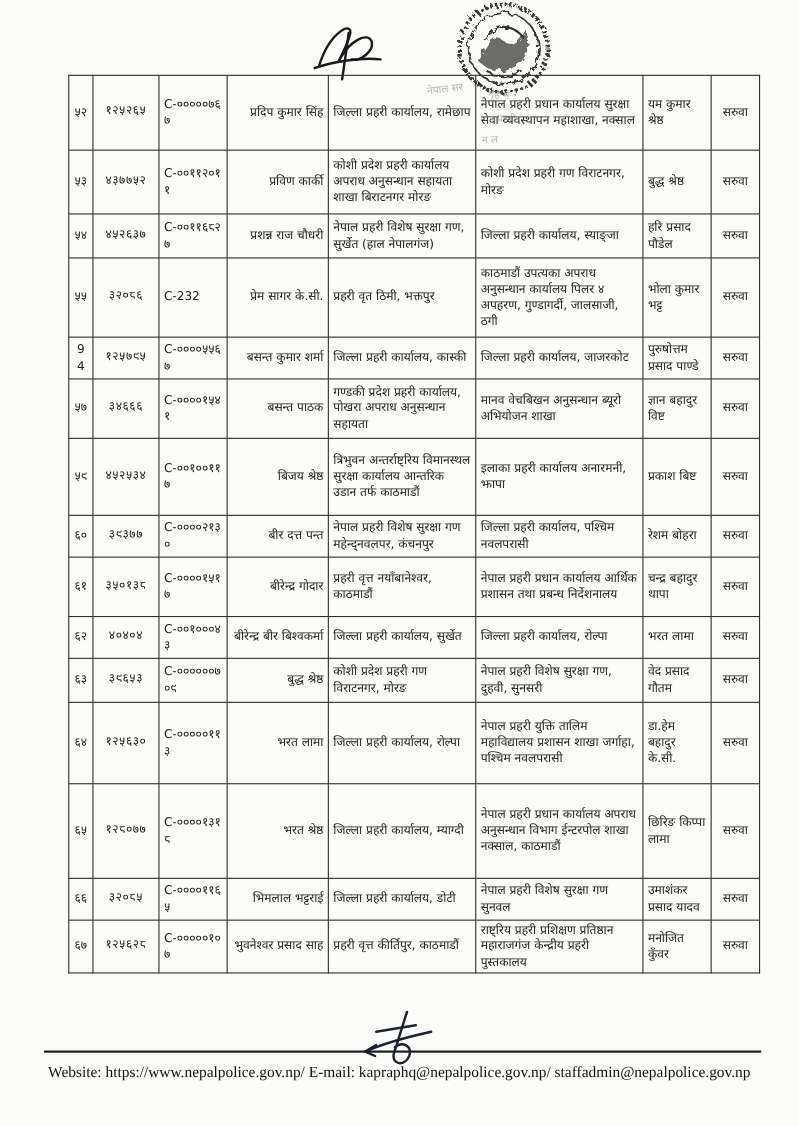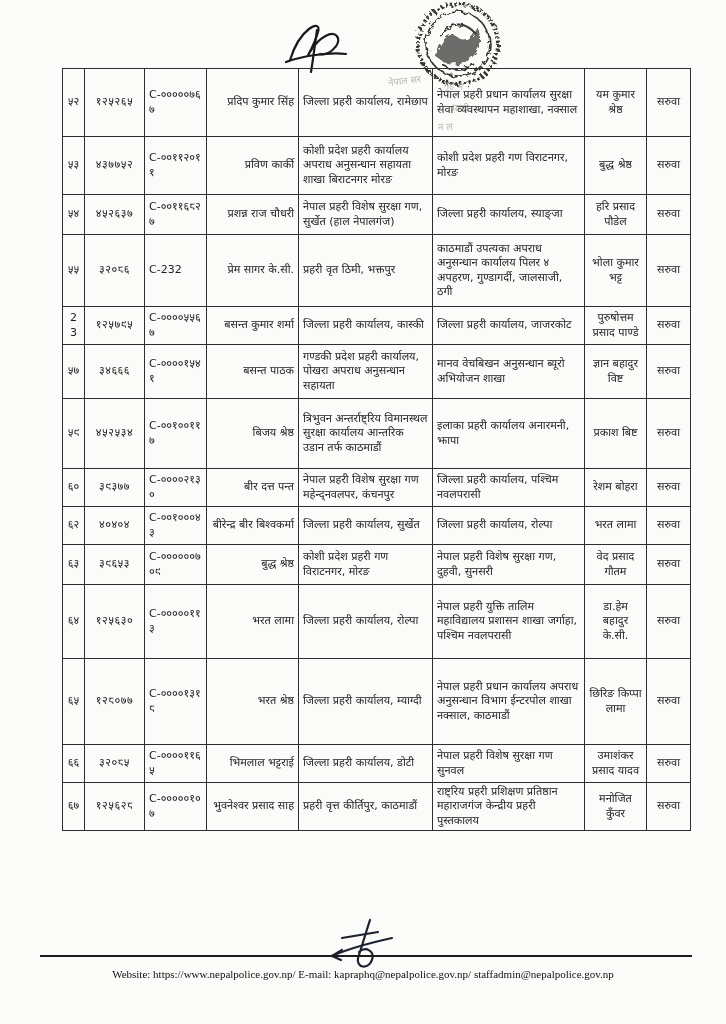--- a/index.html
+++ b/index.html
@@ -27,21 +27,21 @@
     vertical-align:middle;
     word-wrap:break-word;
     color:#1c1c1c;
   }
   table.roster{border:1.5px solid #262626;}
   td.c-sn{text-align:center;}
   td.c-num{text-align:center;letter-spacing:.5px;font-family:Liberation Mono, monospace;}
   td.c-cno{text-align:left;font-size:10.5px;}
   td.c-name{text-align:right;}
   td.c-from,td.c-to{text-align:left;}
-  td.c-rec{text-align:center;margin-left:23px;}
+  td.c-rec{text-align:left;margin-left:23px;}
   td.c-status{text-align:center;}
 
   
   .seal{
     position:absolute;left:412px;top:-2px;width:92px;height:98px;
     opacity:.9;pointer-events:none;
   }
   .stamp-fragment{
     position:absolute;color:#7a7f74;opacity:.55;
     font-size:9.5px;pointer-events:none;white-space:nowrap;
@@ -55,21 +55,21 @@
   .signature-bottom{position:absolute;left:326px;top:916px;width:72px;height:60px;pointer-events:none;}
 
   .footer-rule{
     position:absolute;left:40px;top:955px;width:652px;height:0;
     border-top:2px solid #1d1d1d;
   }
   .footer-text{
     position:absolute;left:0;top:968px;width:726px;
     text-align:center;
     font-family:"Liberation Serif","DejaVu Serif",serif;
-    font-size:11px;color:#101010;
+    font-size:14px;color:#101010;
   }
 </style>
 </head>
 <body>
 
 <div class="sheet">
 
   <svg class="signature-top" viewBox="0 0 66 62">
     <g fill="none" stroke="#1a1a1a" stroke-width="2.2" stroke-linecap="round">
       <path d="M6,44 C16,12 38,2 34,16 C30,30 20,46 26,36 C34,22 50,12 54,22 C56,30 44,40 36,38"></path>
@@ -143,21 +143,21 @@
         <td class="c-sn">५५</td>
         <td class="c-num">३२०८६</td>
         <td class="c-cno">C-232</td>
         <td class="c-name">प्रेम सागर के.सी.</td>
         <td class="c-from">प्रहरी वृत ठिमी, भक्तपुर</td>
         <td class="c-to">काठमाडौं उपत्यका अपराध अनुसन्धान कार्यालय पिलर ४ अपहरण, गुण्डागर्दी, जालसाजी, ठगी</td>
         <td class="c-rec">भोला कुमार भट्ट</td>
         <td class="c-status">सरुवा</td>
       </tr>
       <tr style="height:38px">
-        <td class="c-sn">23</td>
+        <td class="c-sn">94</td>
         <td class="c-num">१२५७९५</td>
         <td class="c-cno">C-००००५५६७</td>
         <td class="c-name">बसन्त कुमार शर्मा</td>
         <td class="c-from">जिल्ला प्रहरी कार्यालय, कास्की</td>
         <td class="c-to">जिल्ला प्रहरी कार्यालय, जाजरकोट</td>
         <td class="c-rec">पुरुषोत्तम प्रसाद पाण्डे</td>
         <td class="c-status">सरुवा</td>
       </tr>
       <tr style="height:54px">
         <td class="c-sn">५७</td>
@@ -182,20 +182,30 @@
       <tr style="height:38px">
         <td class="c-sn">६०</td>
         <td class="c-num">३९३७७</td>
         <td class="c-cno">C-००००२१३०</td>
         <td class="c-name">बीर दत्त पन्त</td>
         <td class="c-from">नेपाल प्रहरी विशेष सुरक्षा गण महेन्द्नवलपर, कंचनपुर</td>
         <td class="c-to">जिल्ला प्रहरी कार्यालय, पश्चिम नवलपरासी</td>
         <td class="c-rec">रेशम बोहरा</td>
         <td class="c-status">सरुवा</td>
       </tr>
+      <tr style="height:54px">
+        <td class="c-sn">६१</td>
+        <td class="c-num">३५०१३८</td>
+        <td class="c-cno">C-००००१५१७</td>
+        <td class="c-name">बीरेन्द्र गोदार</td>
+        <td class="c-from">प्रहरी वृत्त नयाँबानेश्वर, काठमाडौं</td>
+        <td class="c-to">नेपाल प्रहरी प्रधान कार्यालय आर्थिक प्रशासन तथा प्रबन्ध निर्देशनालय</td>
+        <td class="c-rec">चन्द्र बहादुर थापा</td>
+        <td class="c-status">सरुवा</td>
+      </tr>
       <tr style="height:38px">
         <td class="c-sn">६२</td>
         <td class="c-num">४०४०४</td>
         <td class="c-cno">C-००१०००४३</td>
         <td class="c-name">बीरेन्द्र बीर बिश्वकर्मा</td>
         <td class="c-from">जिल्ला प्रहरी कार्यालय, सुर्खेत</td>
         <td class="c-to">जिल्ला प्रहरी कार्यालय, रोल्पा</td>
         <td class="c-rec">भरत लामा</td>
         <td class="c-status">सरुवा</td>
       </tr>

